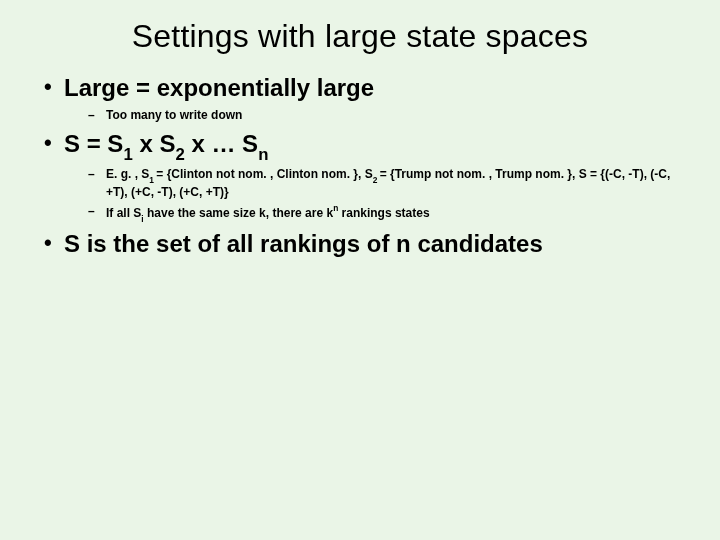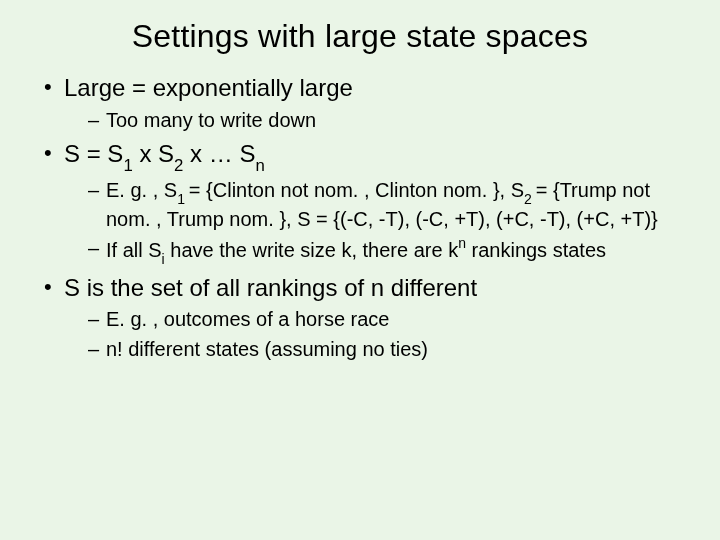--- a/index.html
+++ b/index.html
@@ -22,20 +22,21 @@
       text-align: center;
       font-size: 32px;
       font-weight: 400;
       margin: 0 0 18px 0;
       letter-spacing: 0.2px;
     }
     ul.bullets {
       list-style: none;
       margin: 0;
       padding: 0 37px 0 44px;
+      font-weight: bold;
     }
     ul.bullets > li {
       position: relative;
       font-size: 24px;
       line-height: 1.28;
       margin: 0 0 4px 0;
       padding-left: 20px;
     }
     ul.bullets > li::before {
       content: "•";
@@ -44,21 +45,21 @@
       top: 0;
       font-size: 22px;
     }
     ul.sub {
       list-style: none;
       margin: 4px 0 6px 0;
       padding: 0 0 0 24px;
     }
     ul.sub > li {
       position: relative;
-      font-size: 20px;
+      font-size: 12px;
       line-height: 1.28;
       margin: 0 0 4px 0;
       padding-left: 18px;
     }
     ul.sub > li::before {
       content: "–";
       position: absolute;
       left: 0;
       top: 0;
     }
@@ -93,31 +94,23 @@
     </li>
 
 
     <li>
       <span>S = S</span><span class="subsc">1</span><span> x S</span><span class="subsc">2</span><span> x … S</span><span class="subsc">n</span>
       <ul class="sub">
         <li>
           <span>E. g. , S</span><span class="subsc">1 </span><span>= {Clinton not nom. , Clinton nom. }, S</span><span class="subsc">2 </span><span>= {Trump not nom. , Trump nom. }, S = {(-C, -T), (-C, +T), (+C, -T), (+C, +T)}</span>
         </li>
         <li>
-          <span>If all S</span><span class="subsc">i</span><span> have the write size k, there are k</span><span class="supsc">n</span><span> rankings states</span>
+          <span>If all S</span><span class="subsc">i</span><span> have the same size k, there are k</span><span class="supsc">n</span><span> rankings states</span>
         </li>
       </ul>
     </li>
 
     <li>
-      <span>S is the set of all rankings of n different</span>
-      <ul class="sub">
-        <li>
-          <span>E. g. , outcomes of a horse race</span>
-        </li>
-        <li>
-          <span>n! different states (assuming no ties)</span>
-        </li>
-      </ul>
+      <span>S is the set of all rankings of n candidates</span>
     </li>
 
   </ul>
 </div>
 
 </body></html>

